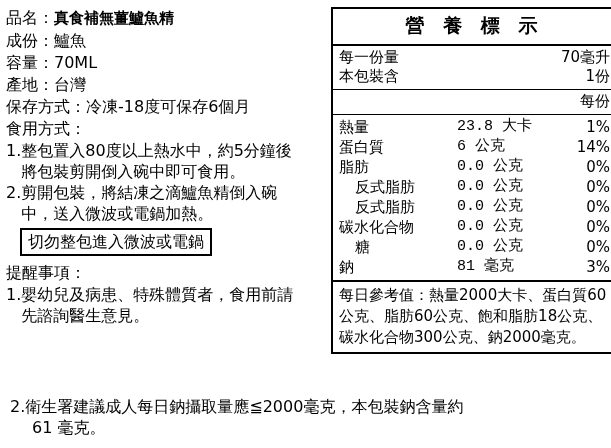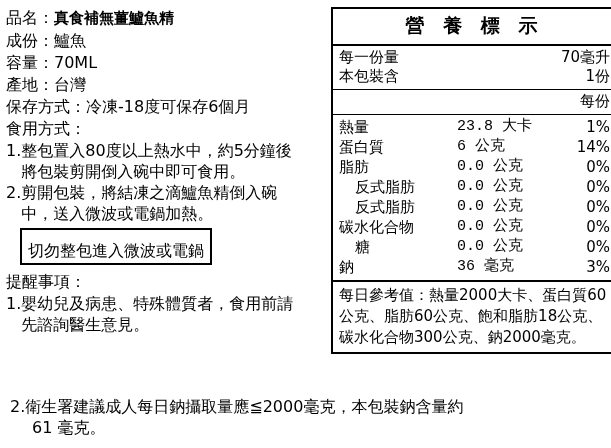--- a/index.html
+++ b/index.html
@@ -53,21 +53,21 @@
   .numbered .num {
     flex: 0 0 auto;
     white-space: nowrap;
   }
   .numbered .txt {
     flex: 1 1 auto;
   }
   .boxed-warning {
     display: inline-block;
     border: 2px solid #000;
-    padding: 11px 6px 2px 6px;
+    padding: 2px 6px 2px 6px;
     font-size: 16px;
     line-height: 20px;
     margin-top: 4px;
     margin-left: 14px;
   }
   .spacer-sm { height: 6px; }
 
   
   #bottom-note {
     position: absolute;
@@ -267,21 +267,21 @@
         <span class="amt">0.0 公克</span>
         <span class="pct">0%</span>
       </div>
       <div class="nf-item">
         <span class="nm ind">糖</span>
         <span class="amt">0.0 公克</span>
         <span class="pct">0%</span>
       </div>
       <div class="nf-item">
         <span class="nm">鈉</span>
-        <span class="amt">36 毫克</span>
+        <span class="amt">81 毫克</span>
         <span class="pct">3%</span>
       </div>
     </div>
 
     <div class="nf-divider-thick"></div>
 
     <div class="nf-footer">每日參考值：熱量2000大卡、蛋白質60公克、脂肪60公克、飽和脂肪18公克、碳水化合物300公克、鈉2000毫克。</div>
   </div>
 
 </div>

